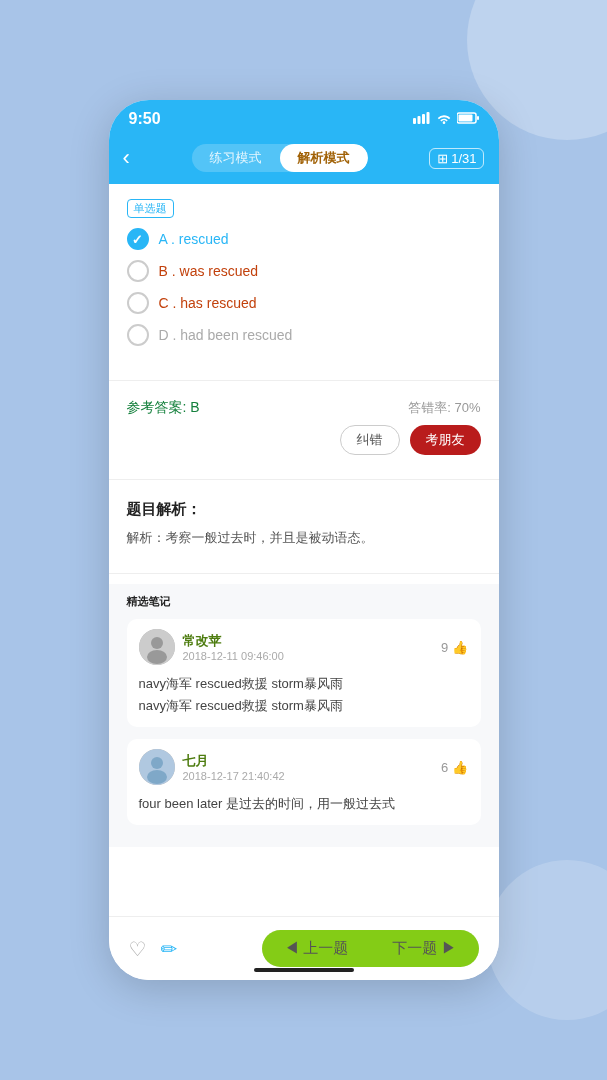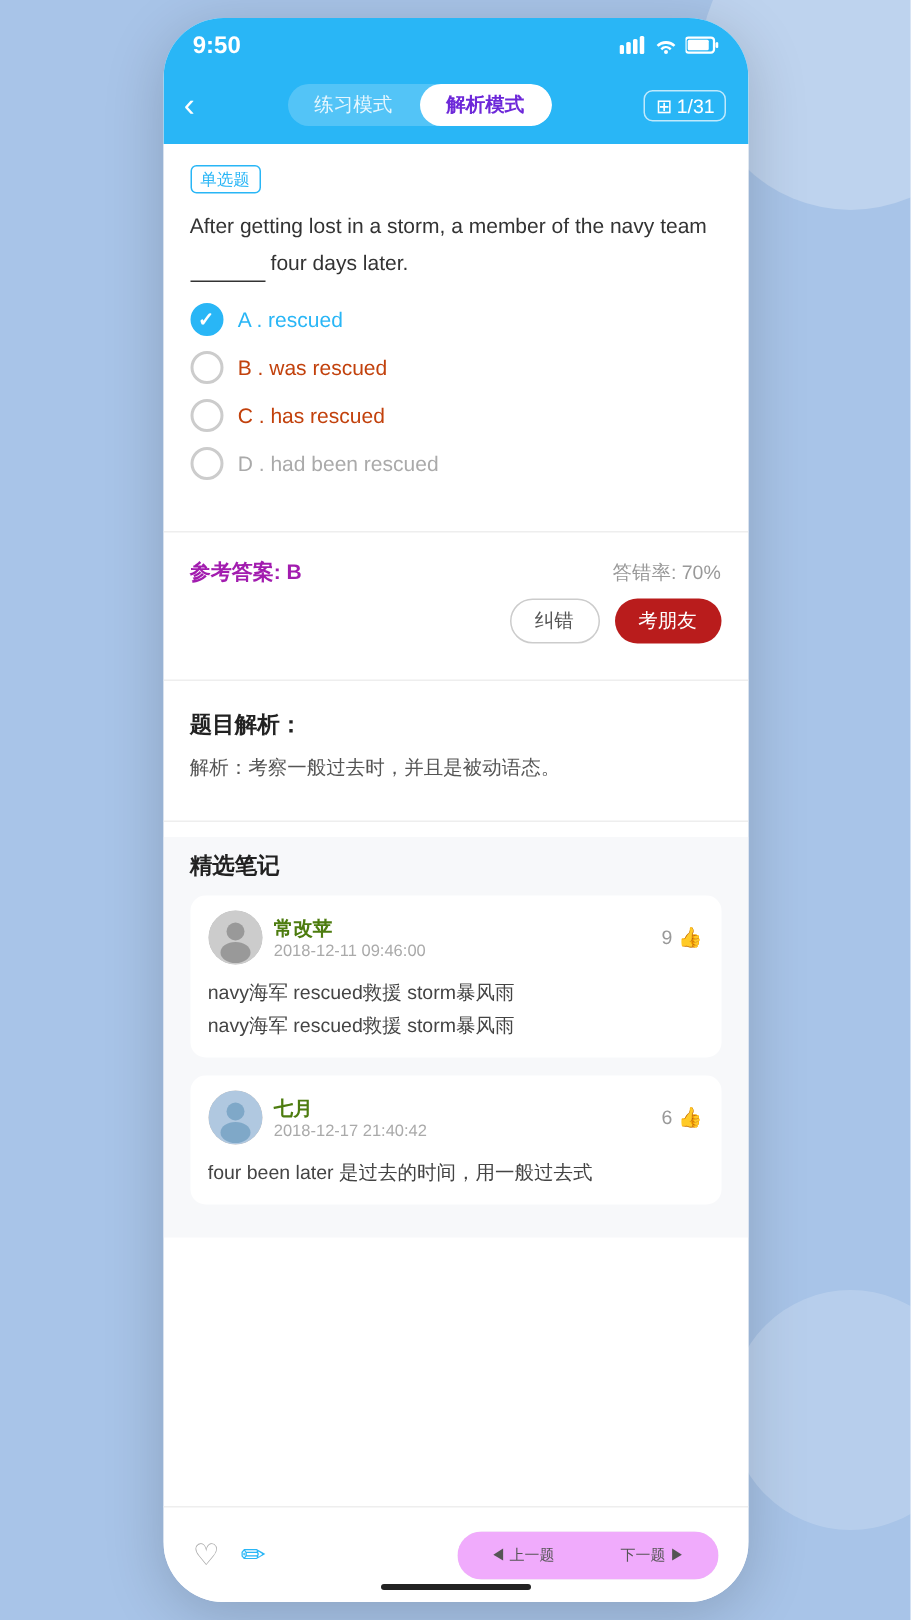--- a/index.html
+++ b/index.html
@@ -27,21 +27,21 @@
       content: '';
       position: absolute;
       bottom: 60px; right: -40px;
       width: 160px; height: 160px;
       border-radius: 50%;
       background: rgba(255,255,255,0.18);
     }
 
     .phone {
       width: 390px;
-      height: 1056px;
+      height: 880px;
       background: #fff;
       border-radius: 40px;
       overflow: hidden;
       box-shadow: 0 8px 40px rgba(0,0,0,0.18);
       display: flex;
       flex-direction: column;
       position: relative;
     }
 
     
@@ -88,21 +88,21 @@
     }
     .nav-tab {
       padding: 5px 18px;
       font-size: 13px;
       color: rgba(255,255,255,0.85);
       border-radius: 20px;
       cursor: pointer;
     }
     .nav-tab.active {
       background: #fff;
-      color: #6d28d9;
+      color: #a16207;
       font-weight: 600;
     }
     .nav-count {
       color: #fff;
       font-size: 13px;
       display: flex;
       align-items: center;
       gap: 3px;
       border: 1.5px solid rgba(255,255,255,0.7);
       border-radius: 6px;
@@ -198,22 +198,22 @@
       padding: 8px 18px 6px 18px;
     }
     .answer-row {
       display: flex;
       align-items: center;
       justify-content: space-between;
       margin-bottom: 8px;
     }
     .answer-text {
       font-size: 14px;
-      color: #a21caf;
-      font-weight: 700;
+      color: #15803d;
+      font-weight: 400;
     }
     .error-rate {
       font-size: 13px;
       color: #999;
     }
     .answer-buttons {
       display: flex;
       gap: 10px;
       justify-content: flex-end;
       margin-bottom: 8px;
@@ -253,21 +253,21 @@
       line-height: 1.7;
     }
 
     
     .notes-section {
       padding: 10px 18px;
       background: #f7f8fa;
       flex: 1;
     }
     .notes-title {
-      font-size: 15px;
+      font-size: 11px;
       font-weight: 700;
       color: #222;
       margin-bottom: 10px;
     }
     .note-card {
       background: #fff;
       border-radius: 10px;
       padding: 10px 12px;
       margin-bottom: 12px;
     }
@@ -346,23 +346,23 @@
     }
     .bottom-nav-btns {
       display: flex;
       gap: 0;
       background: #f0f0f0;
       border-radius: 24px;
       overflow: hidden;
     }
     .bottom-nav-btn {
       padding: 9px 22px;
-      font-size: 10px;
+      font-size: 15px;
       color: #555;
-      background: #f0abfc;
+      background: #84cc16;
       border: none;
       cursor: pointer;
       display: flex;
       align-items: center;
       gap: 4px;
     }
     .bottom-bar-line {
       width: 100px;
       height: 4px;
       background: #222;
@@ -413,25 +413,20 @@
     <div class="nav-count">
       <span>⊞</span>
       <span>1/31</span>
     </div>
   </div>
 
   <div class="content">
 
     <div class="question-section">
       <div class="tag-badge">单选题</div>
-      <div class="question-text">
-        <span>After getting lost in a storm, a member of the navy team</span>
-        <span class="blank">　　　　</span>
-        <span>four days later.</span>
-      </div>
 
       
       <div class="options">
 
         <div class="option-row">
           <div class="option-circle checked"></div>
           <span class="option-label correct">A . <span>rescued</span></span>
         </div>
 
         <div class="option-row">

